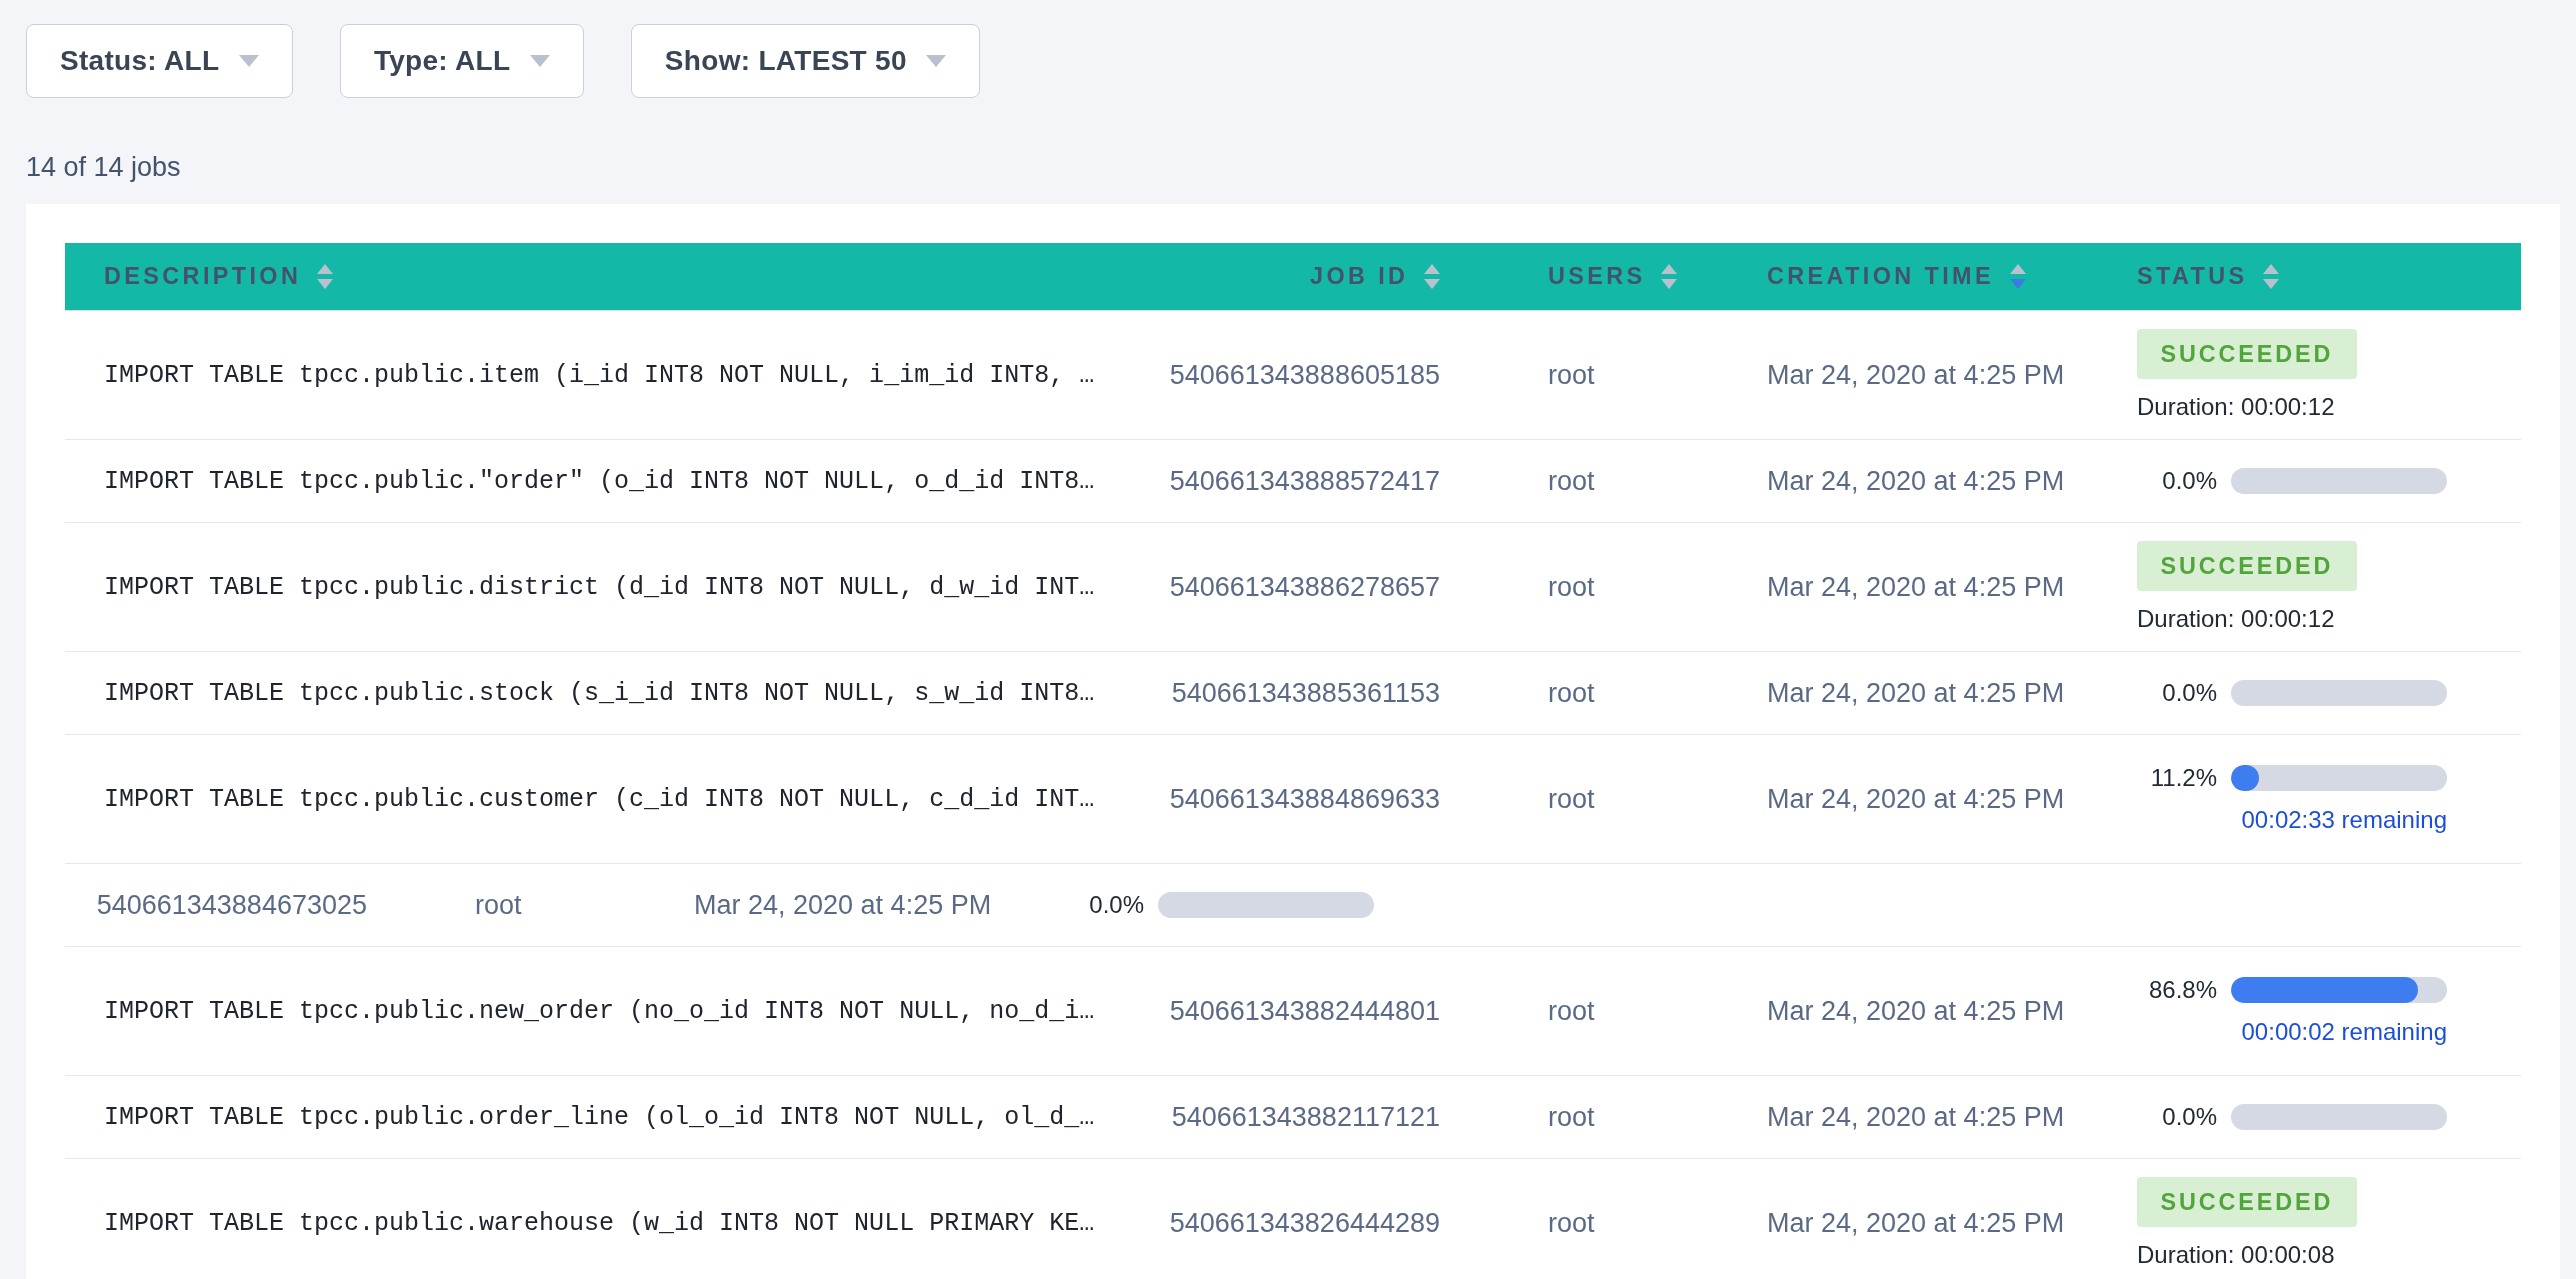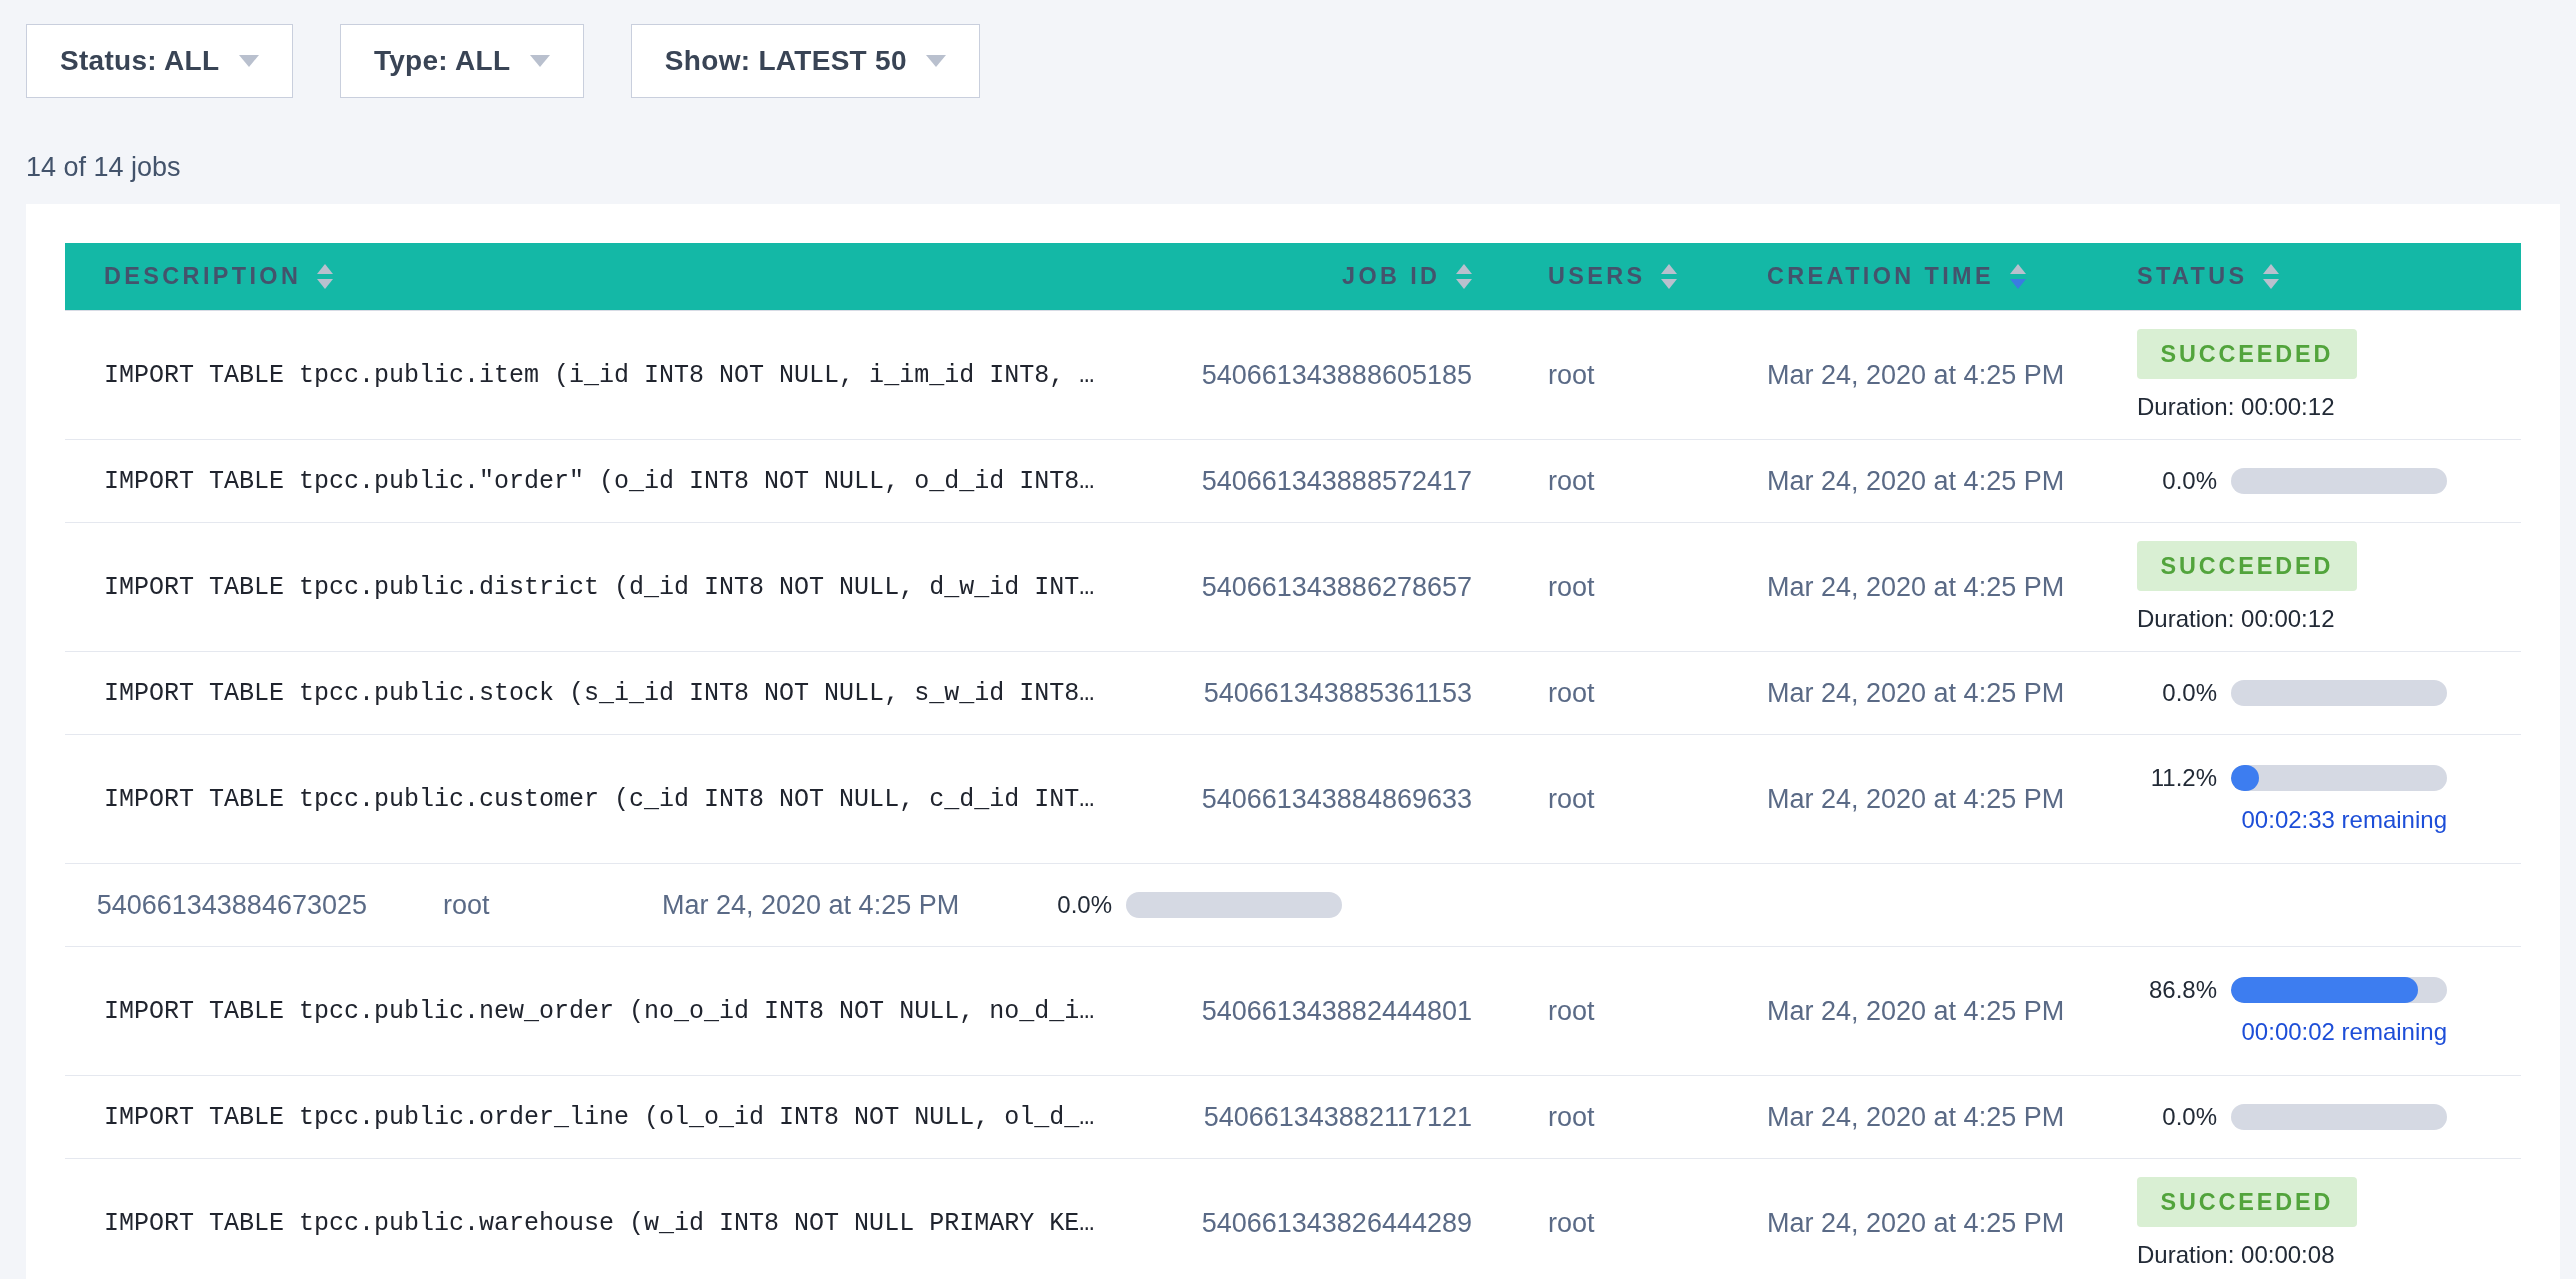--- a/index.html
+++ b/index.html
@@ -7,21 +7,21 @@
   body {
     width:2576px; height:1279px; overflow:hidden; position:relative;
     background:#f3f5f9;
     font-family:"Liberation Sans", sans-serif;
     color:#43536b;
   }
 
   
   .filters { display:flex; gap:47px; padding:24px 0 0 26px; }
   .filter-btn {
-    background:#ffffff; border:1.9px solid #c9cfdd; border-radius:0;
+    background:#ffffff; border:1.9px solid #c9cfdd; border-radius:8px;
     height:74px; display:flex; align-items:center; padding:0 33px;
     font-size:28px; font-weight:bold; color:#394455; cursor:pointer;
     letter-spacing:0.3px;
   }
   .caret {
     width:0; height:0; margin-left:19.5px;
     border-left:10.7px solid transparent; border-right:10.7px solid transparent;
     border-top:12.7px solid #b9c0ce;
   }
 
@@ -56,21 +56,21 @@
   .cell { font-size:27px; color:#5a6a86; }
   .col-desc {
     flex:1; padding-left:39px; padding-right:29px;
     font-family:"Liberation Mono", monospace; font-size:25px; font-weight:400;
     color:#20242e; white-space:nowrap; overflow:hidden;
   }
   .th.col-desc { 
     font-family:"Liberation Sans", sans-serif; font-size:23.4px; font-weight:bold;
     color:#44536c; overflow:visible;
   }
-  .col-jobid   { width:302px; margin-right:76px; text-align:right; justify-content:flex-end; }
+  .col-jobid   { width:302px; margin-right:108px; text-align:right; justify-content:flex-end; }
   .col-users   { width:219px; }
   .col-creation{ width:370px; }
   .col-status  { width:384px; }
 
   
   .badge {
     display:inline-block; padding:11.7px 23.4px; border-radius:4px;
     background:var(--succeeded-bg,#d9efd3); color:var(--succeeded-text,#52a43c);
     font-size:23.4px; font-weight:bold; letter-spacing:2.9px;
   }

